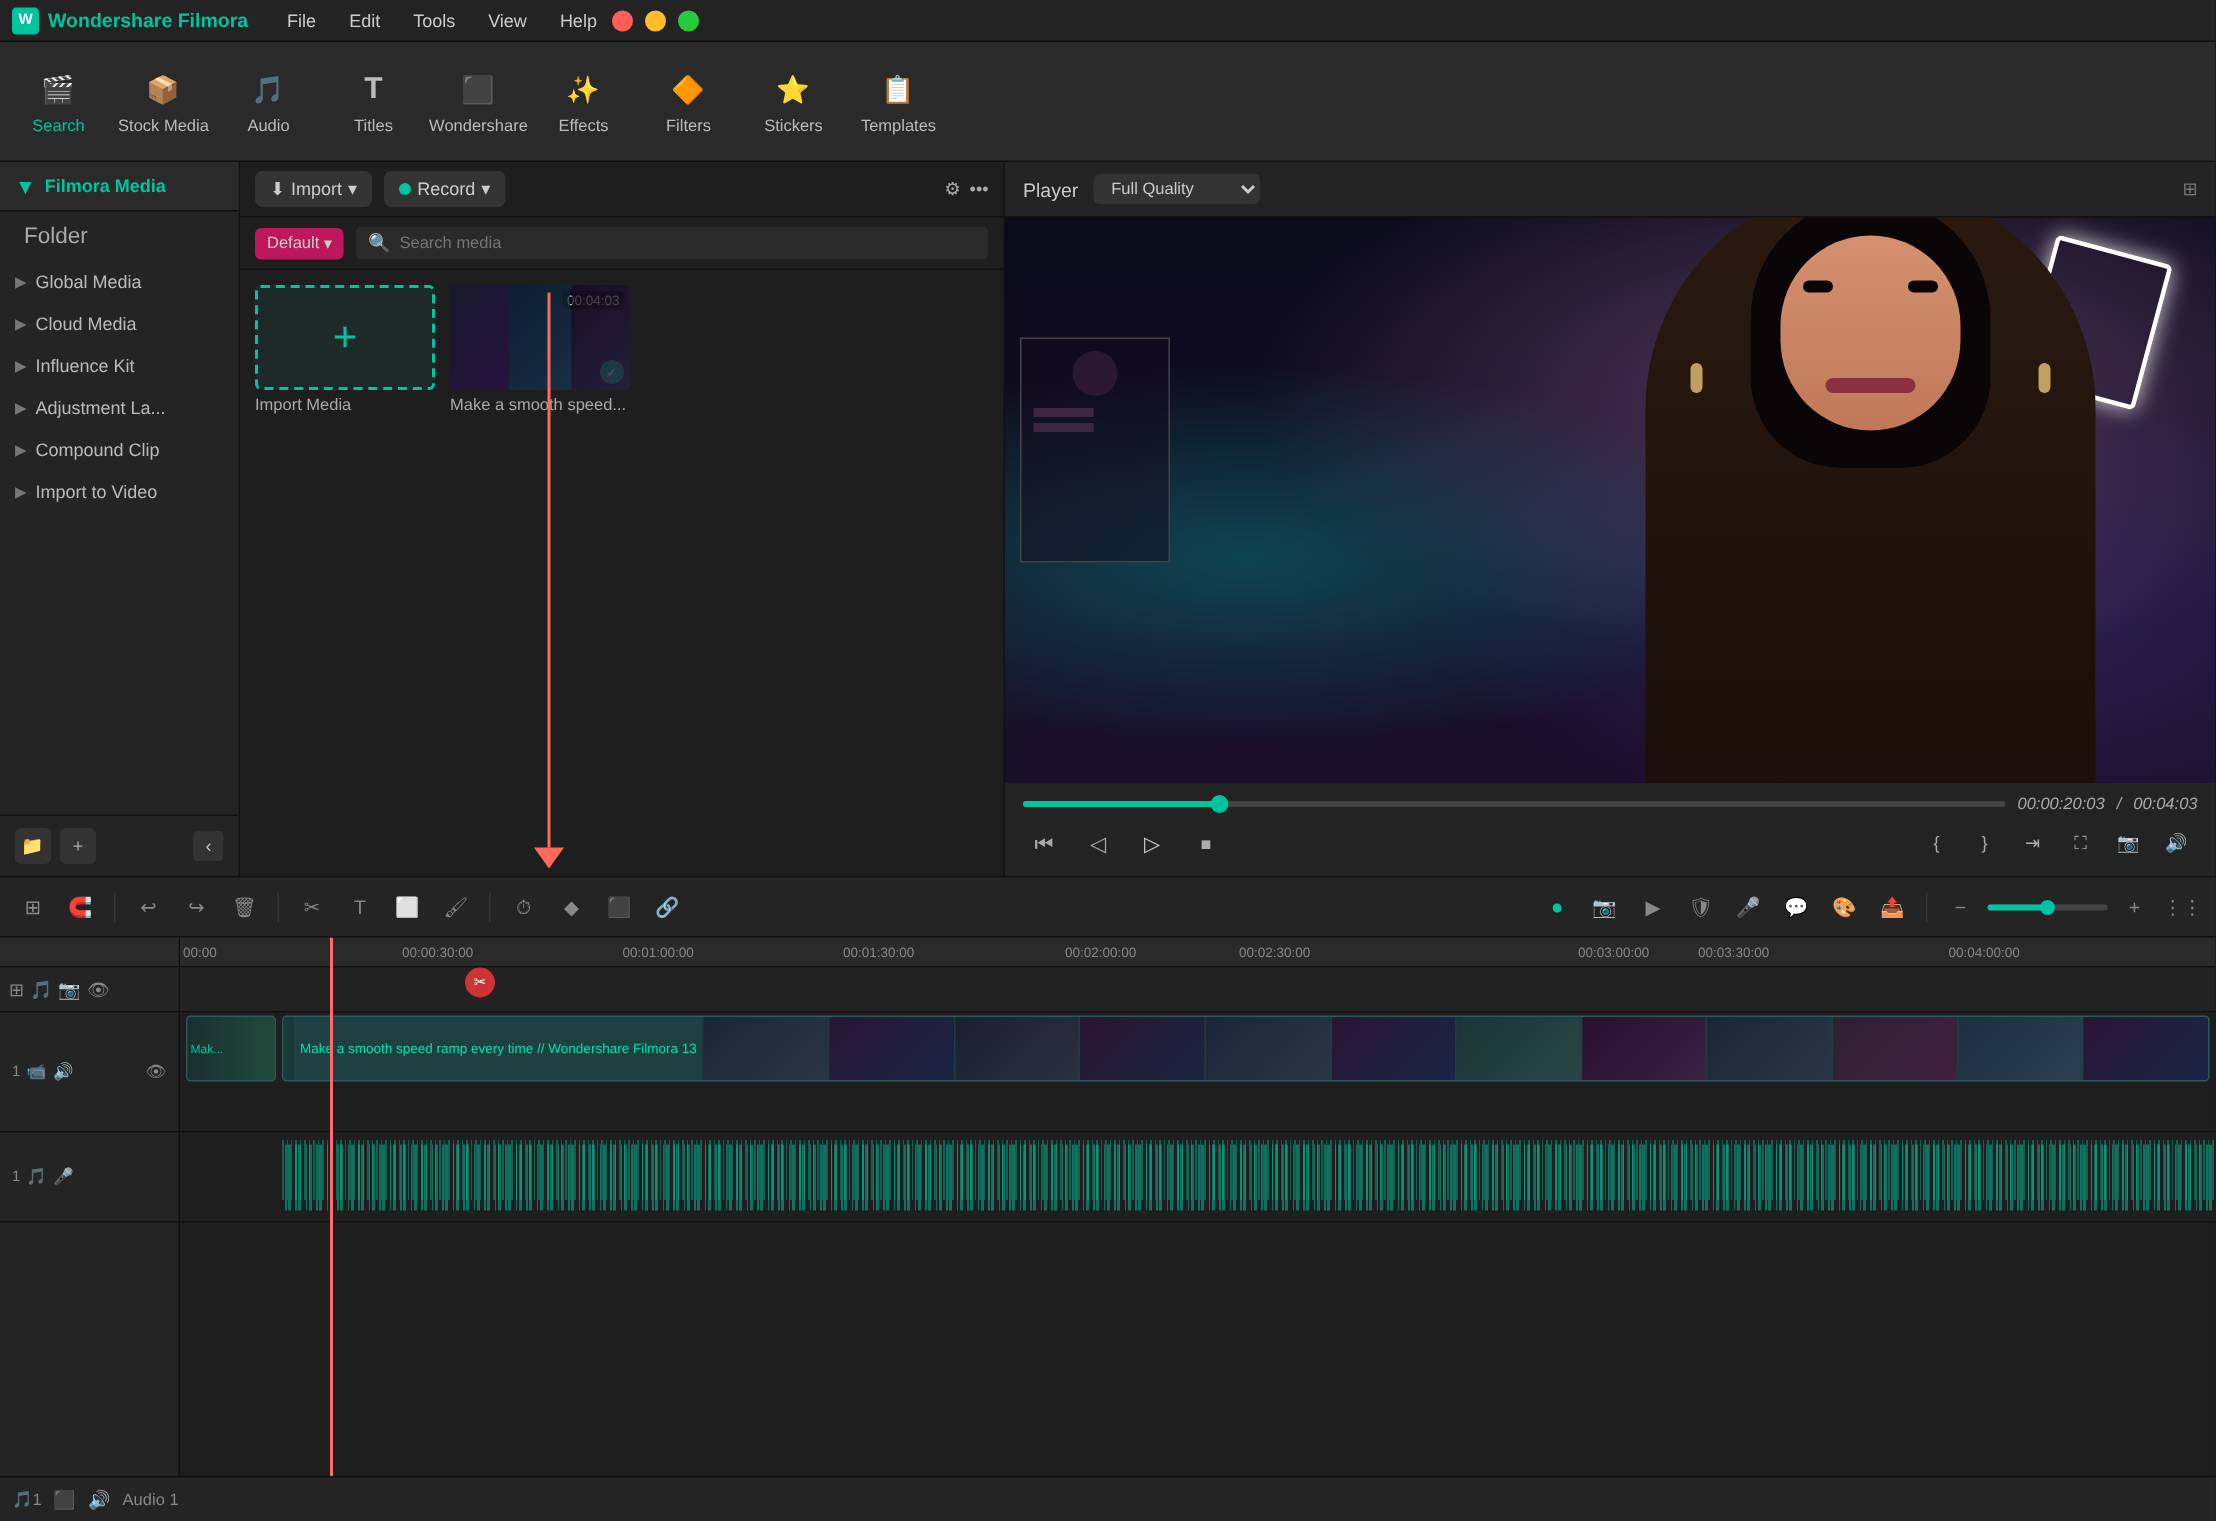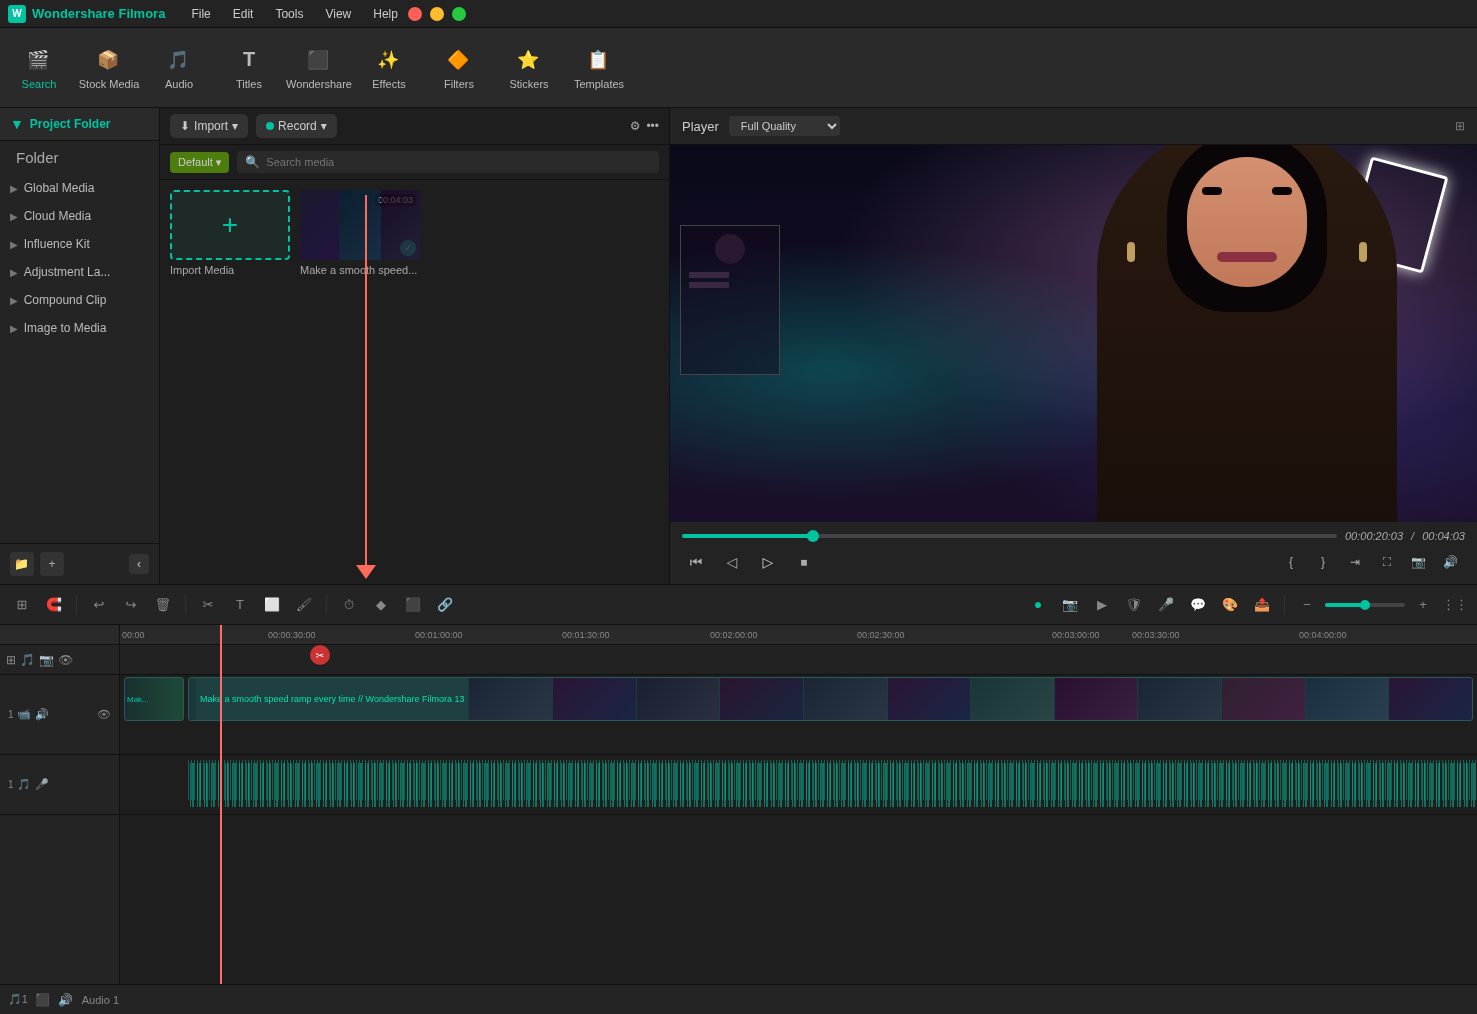--- a/index.html
+++ b/index.html
@@ -221,21 +221,21 @@
     }
     .media-search-bar {
       display: flex;
       align-items: center;
       padding: 6px 10px;
       gap: 8px;
       border-bottom: 1px solid #111;
     }
     .default-btn {
       display: flex; align-items: center; gap: 3px;
-      background: #4d7c0f;
+      background: #be185d;
       border: none;
       color: #ccc;
       padding: 4px 8px;
       border-radius: 4px;
       cursor: pointer;
       font-size: 11px;
     }
     .search-box {
       display: flex;
       align-items: center;
@@ -708,21 +708,21 @@
     <div class="toolbar-icon">📋</div>
     <span>Templates</span>
   </div>
 </div>
 
 <div class="main-area" style="position:relative;height:calc(1014px - 28px - 80px - 430px);">
 
   <div class="sidebar">
     <div class="sidebar-header">
       <span style="color:#00c4a0;font-size:14px;">▼</span>
-      <span class="sidebar-header-text">Project Folder</span>
+      <span class="sidebar-header-text">Filmora Media</span>
     </div>
     <div class="sidebar-folder">Folder</div>
     <div class="sidebar-item">
       <span class="sidebar-arrow">▶</span>
       <span>Global Media</span>
     </div>
     <div class="sidebar-item">
       <span class="sidebar-arrow">▶</span>
       <span>Cloud Media</span>
     </div>
@@ -733,21 +733,21 @@
     <div class="sidebar-item">
       <span class="sidebar-arrow">▶</span>
       <span>Adjustment La...</span>
     </div>
     <div class="sidebar-item">
       <span class="sidebar-arrow">▶</span>
       <span>Compound Clip</span>
     </div>
     <div class="sidebar-item">
       <span class="sidebar-arrow">▶</span>
-      <span>Image to Media</span>
+      <span>Import to Video</span>
     </div>
     <div class="sidebar-bottom">
       <div class="sidebar-bottom-btn">📁</div>
       <div class="sidebar-bottom-btn">+</div>
       <div class="collapse-btn" style="margin-left:auto;">‹</div>
     </div>
   </div>
 
   <div class="media-panel">
     <div class="media-toolbar">
@@ -945,21 +945,21 @@
     </div>
 
     <div class="timeline-tracks" style="position:relative;">
 
       <div class="timeline-ruler">
         <span style="position:absolute;left:2px;font-size:9px;color:#888;">00:00</span>
         <span style="position:absolute;left:148px;font-size:9px;color:#888;">00:00:30:00</span>
         <span style="position:absolute;left:295px;font-size:9px;color:#888;">00:01:00:00</span>
         <span style="position:absolute;left:442px;font-size:9px;color:#888;">00:01:30:00</span>
         <span style="position:absolute;left:590px;font-size:9px;color:#888;">00:02:00:00</span>
-        <span style="position:absolute;left:737px;font-size:9px;color:#888;">00:02:30:00</span>
+        <span style="position:absolute;left:706px;font-size:9px;color:#888;">00:02:30:00</span>
         <span style="position:absolute;left:932px;font-size:9px;color:#888;">00:03:00:00</span>
         <span style="position:absolute;left:1012px;font-size:9px;color:#888;">00:03:30:00</span>
         <span style="position:absolute;left:1179px;font-size:9px;color:#888;">00:04:00:00</span>
       </div>
 
       <div class="timeline-playhead" style="left:100px;">
         <div class="scissor-marker">✂</div>
       </div>
 
       <div style="height:30px;border-bottom:1px solid #111;background:#222;"></div>

